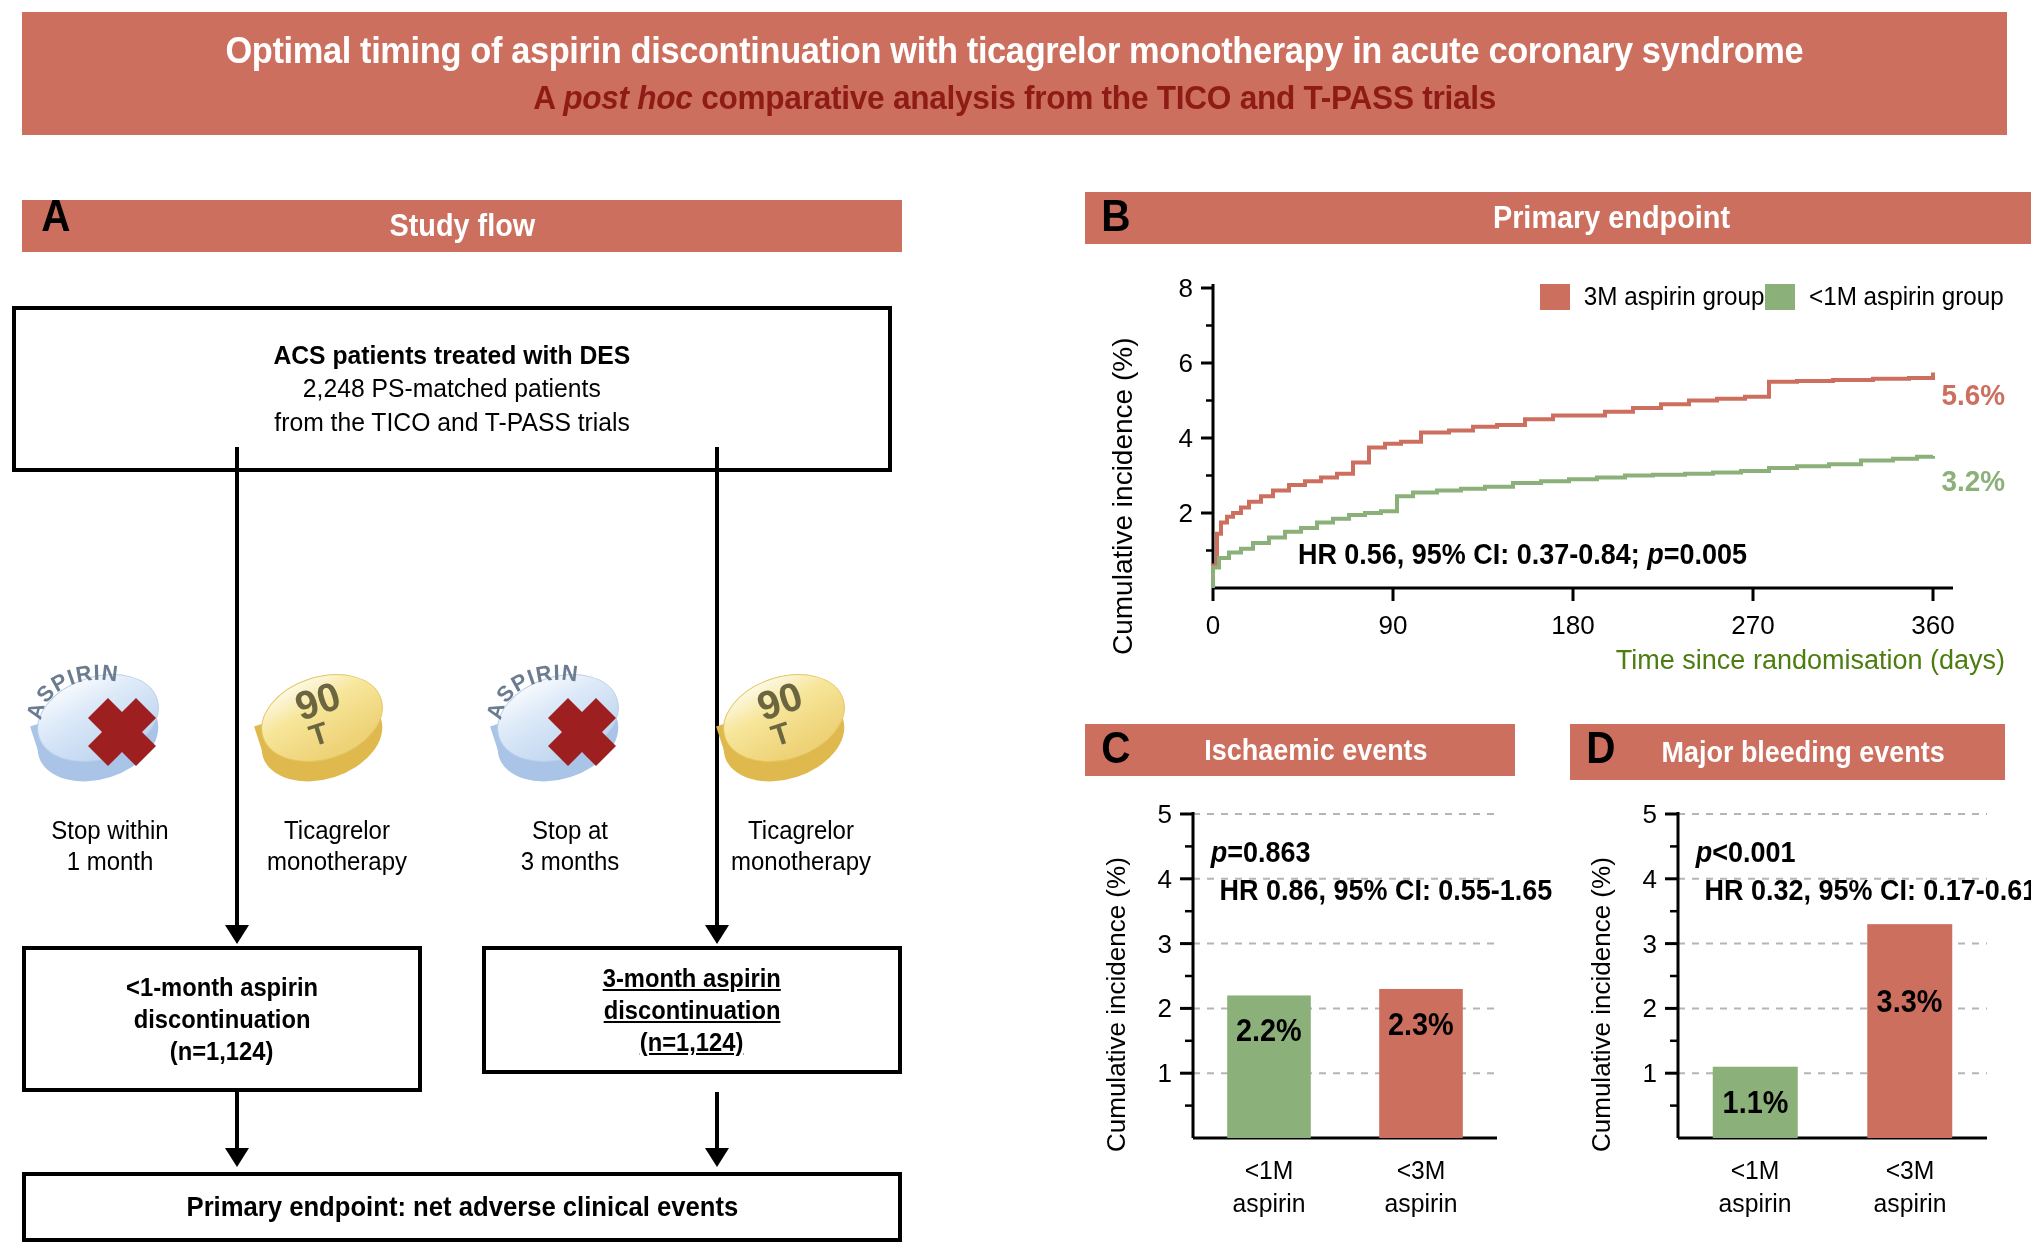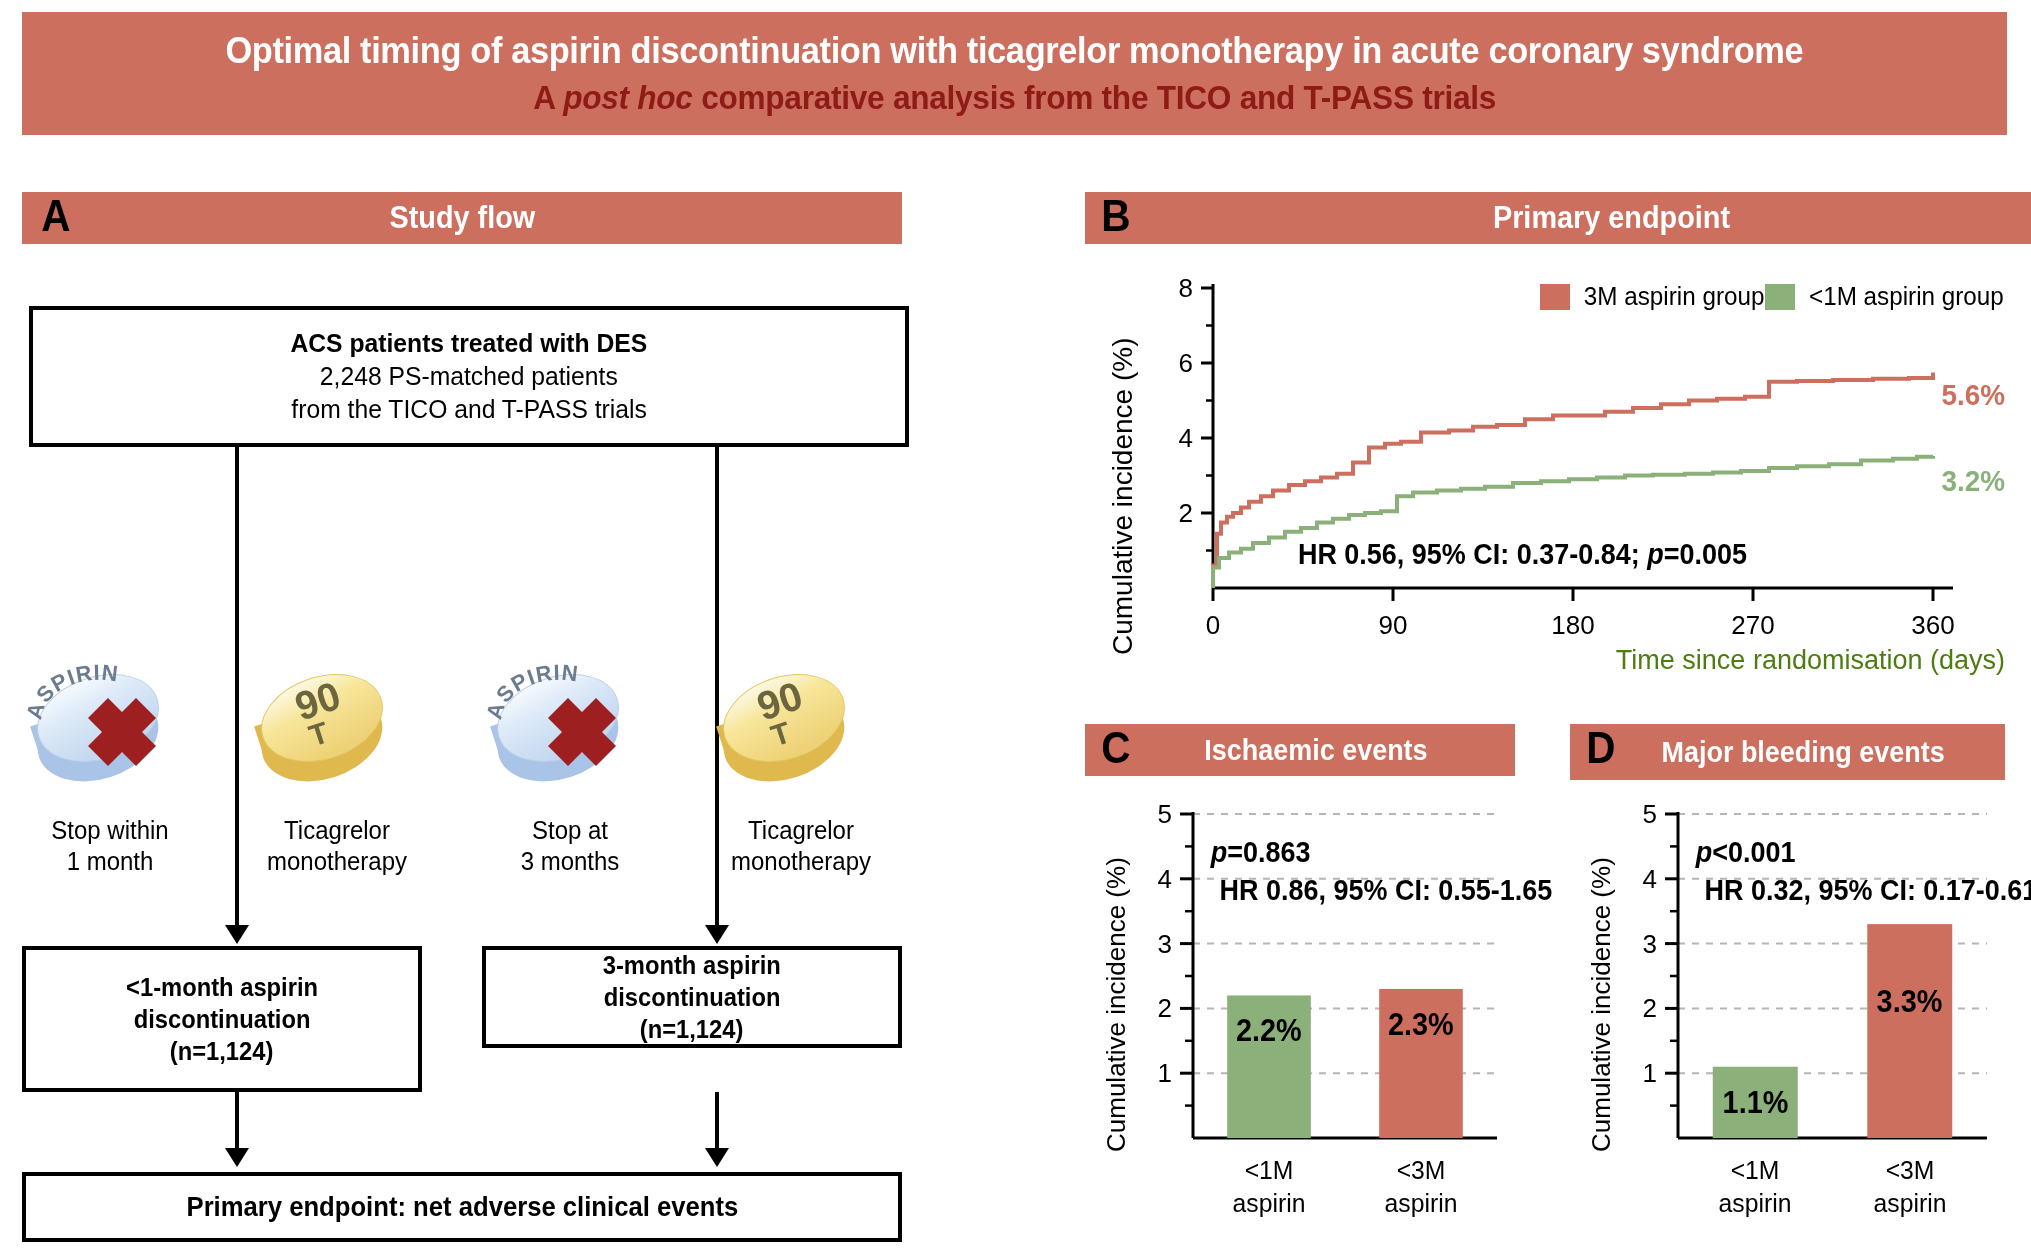--- a/index.html
+++ b/index.html
@@ -17,21 +17,21 @@
       transform:scaleX(.93);white-space:nowrap;margin-top:5px;}
   #title-sub i{font-style:italic;}
 
   
   .pbanner{position:absolute;background:#cd6f5e;display:flex;align-items:center;
       justify-content:center;}
   .pbanner .ptitle{color:#fff;font-weight:bold;transform:scaleX(.93);white-space:nowrap;}
   .plabel{position:absolute;color:#000;font-weight:bold;z-index:5;
       transform:scaleX(.92);line-height:1;}
 
-  #banner-a{left:22px;top:192px;width:880px;height:52px;}
+  #banner-a{left:22px;top:200px;width:880px;height:52px;}
   #banner-a .ptitle{font-size:31px;}
   #label-a{left:40px;top:194px;font-size:44px;}
 
   #banner-b{left:1085px;top:192px;width:1052px;height:52px;}
   #banner-b .ptitle{font-size:31px;}
   #label-b{left:1100px;top:194px;font-size:44px;}
 
   #banner-c{left:1085px;top:724px;width:430px;height:52px;}
   #banner-c .ptitle{font-size:29px;padding-left:34px;}
   #label-c{left:1100px;top:726px;font-size:44px;}
@@ -41,24 +41,24 @@
   #label-d{left:1585px;top:726px;font-size:44px;}
 
   
   .fbox{position:absolute;border:4px solid #000;background:#fff;
       display:flex;flex-direction:column;align-items:center;justify-content:center;
       text-align:center;box-sizing:border-box;}
   .fbox .l{font-size:25px;color:#000;transform:scaleX(.95);line-height:1.28;
       white-space:nowrap;}
   .fbox .l.b{font-weight:bold;}
 
-  #box-top{left:29px;top:306px;width:880px;height:141px;}
+  #box-top{left:12px;top:306px;width:880px;height:166px;}
   #box-top .l{font-size:26px;}
   #box-left{left:22px;top:946px;width:400px;height:146px;}
-  #box-right{left:482px;top:946px;width:420px;height:102px;}
+  #box-right{left:482px;top:946px;width:420px;height:128px;text-decoration:underline;}
   #box-bottom{left:22px;top:1172px;width:880px;height:70px;}
   #box-bottom .l{font-size:27px;font-weight:bold;}
 
   
   .arrow{position:absolute;background:#000;width:4px;}
   .arrowhead{position:absolute;width:0;height:0;
       border-left:12px solid transparent;border-right:12px solid transparent;
       border-top:19px solid #000;}
 
   

